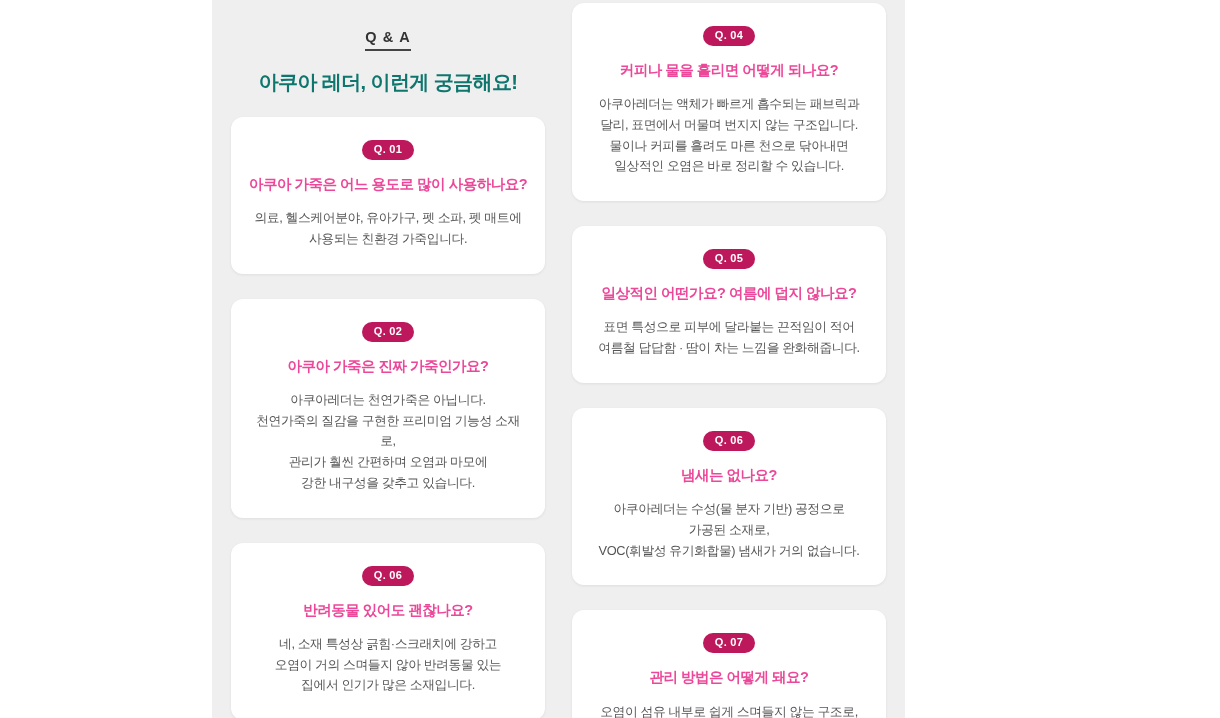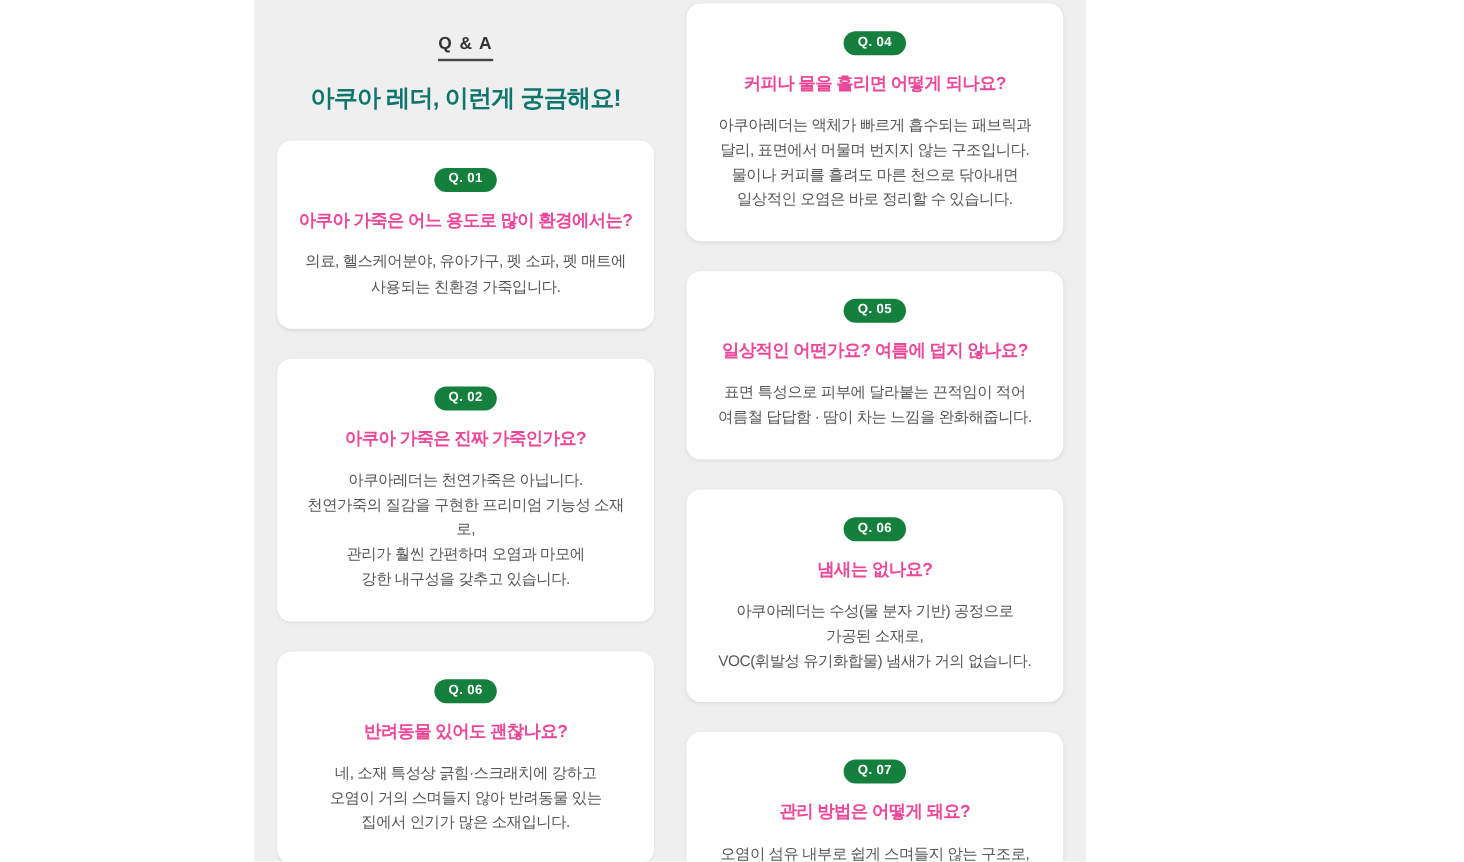--- a/index.html
+++ b/index.html
@@ -68,21 +68,21 @@
   .card {
     background: #ffffff;
     border-radius: 12px;
     box-shadow: 0 1px 3px rgba(0,0,0,0.07);
     padding: 22px 18px 24px;
     margin-bottom: 25px;
     text-align: center;
   }
   .badge {
     display: inline-block;
-    background: #15803d;
+    background: #be185d;
     color: #ffffff;
     font-size: 11px;
     font-weight: bold;
     letter-spacing: 0.3px;
     border-radius: 999px;
     padding: 4px 12px 5px;
     line-height: 1;
   }
   .q-title {
     margin-top: 14px;
@@ -115,21 +115,21 @@
     <div class="columns">
 
       <div class="col col-left">
         <div class="heading">
           <div class="qa-label">Q &amp; A</div>
           <div class="headline">아쿠아 레더, 이런게 궁금해요!</div>
         </div>
 
         <div class="card">
           <span class="badge">Q. 01</span>
-          <div class="q-title">아쿠아 가죽은 어느 용도로 많이 환경에서는?</div>
+          <div class="q-title">아쿠아 가죽은 어느 용도로 많이 사용하나요?</div>
           <div class="q-answer">의료, 헬스케어분야, 유아가구, 펫 소파, 펫 매트에
 사용되는 친환경 가죽입니다.</div>
         </div>
 
         <div class="card">
           <span class="badge">Q. 02</span>
           <div class="q-title">아쿠아 가죽은 진짜 가죽인가요?</div>
           <div class="q-answer">아쿠아레더는 천연가죽은 아닙니다.
 천연가죽의 질감을 구현한 프리미엄 기능성 소재로,
 관리가 훨씬 간편하며 오염과 마모에

